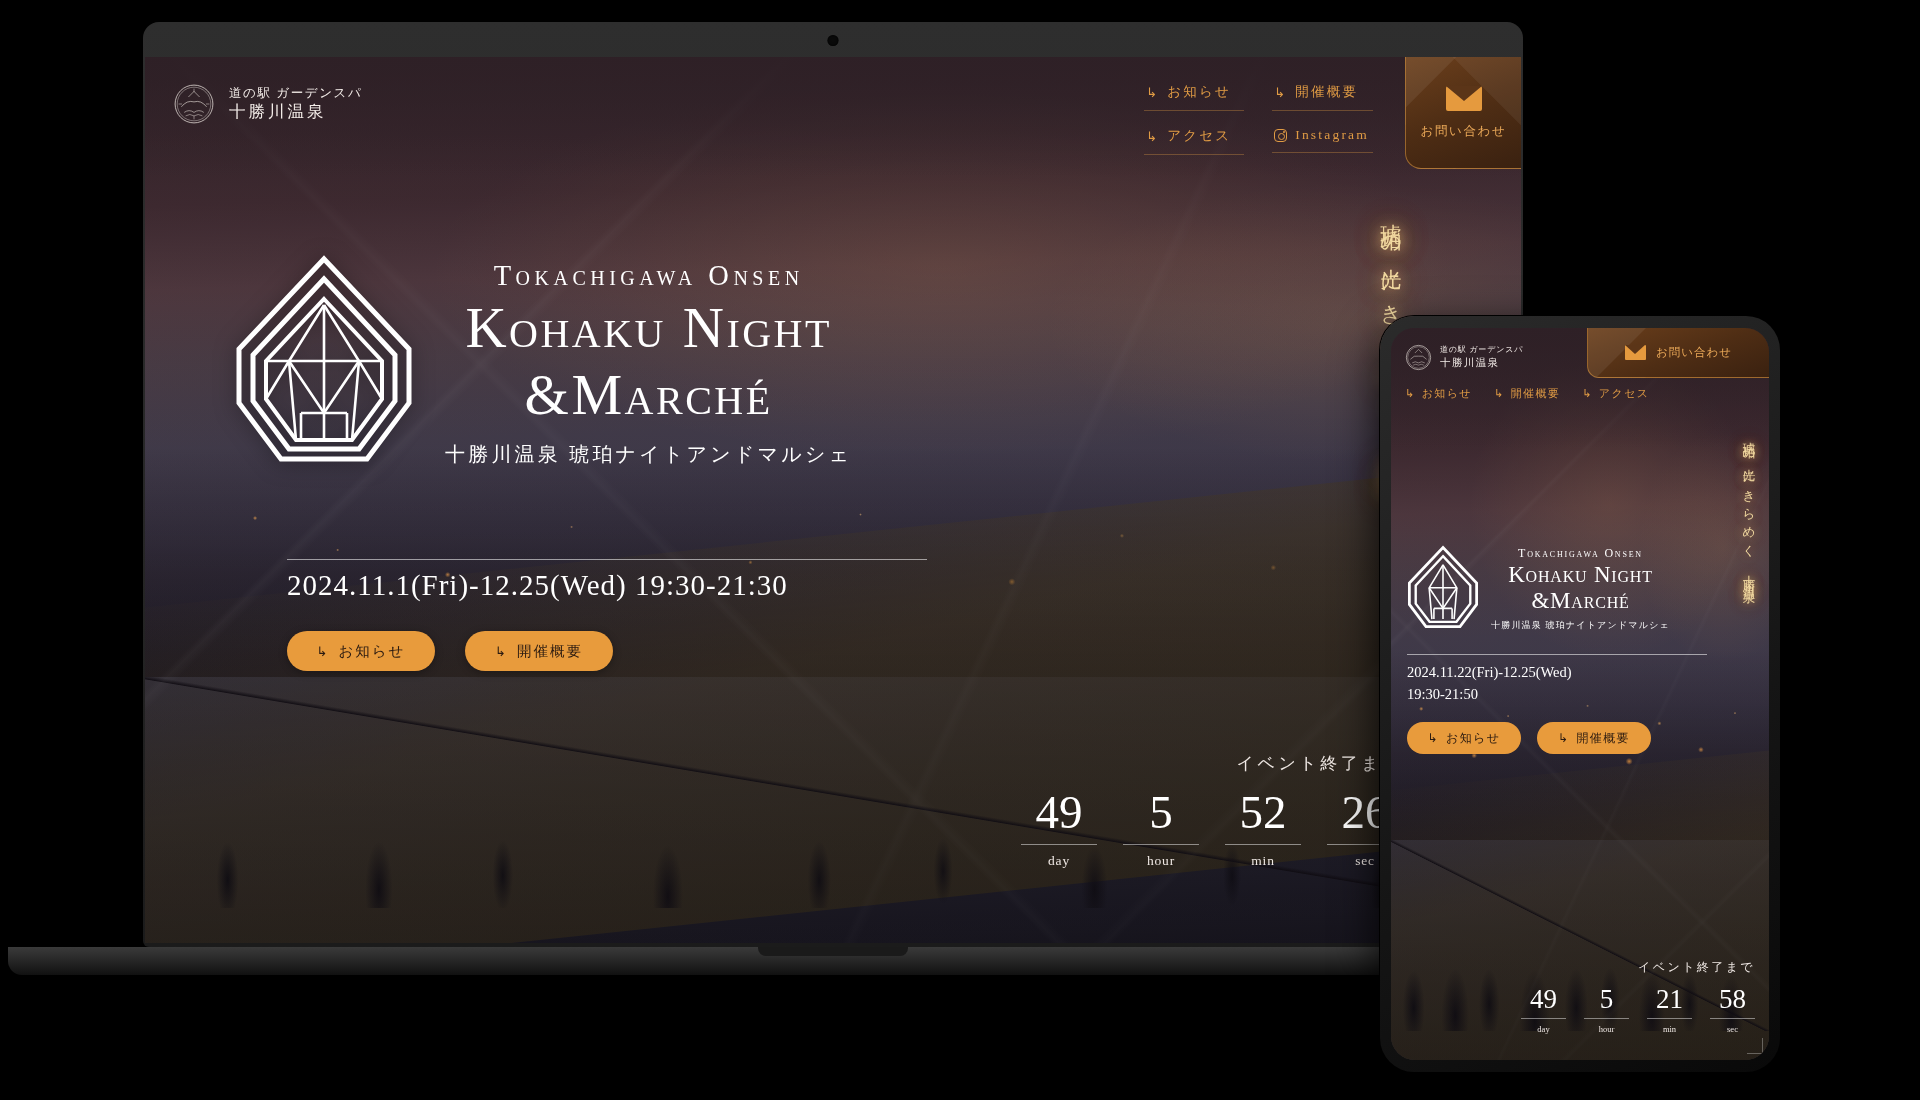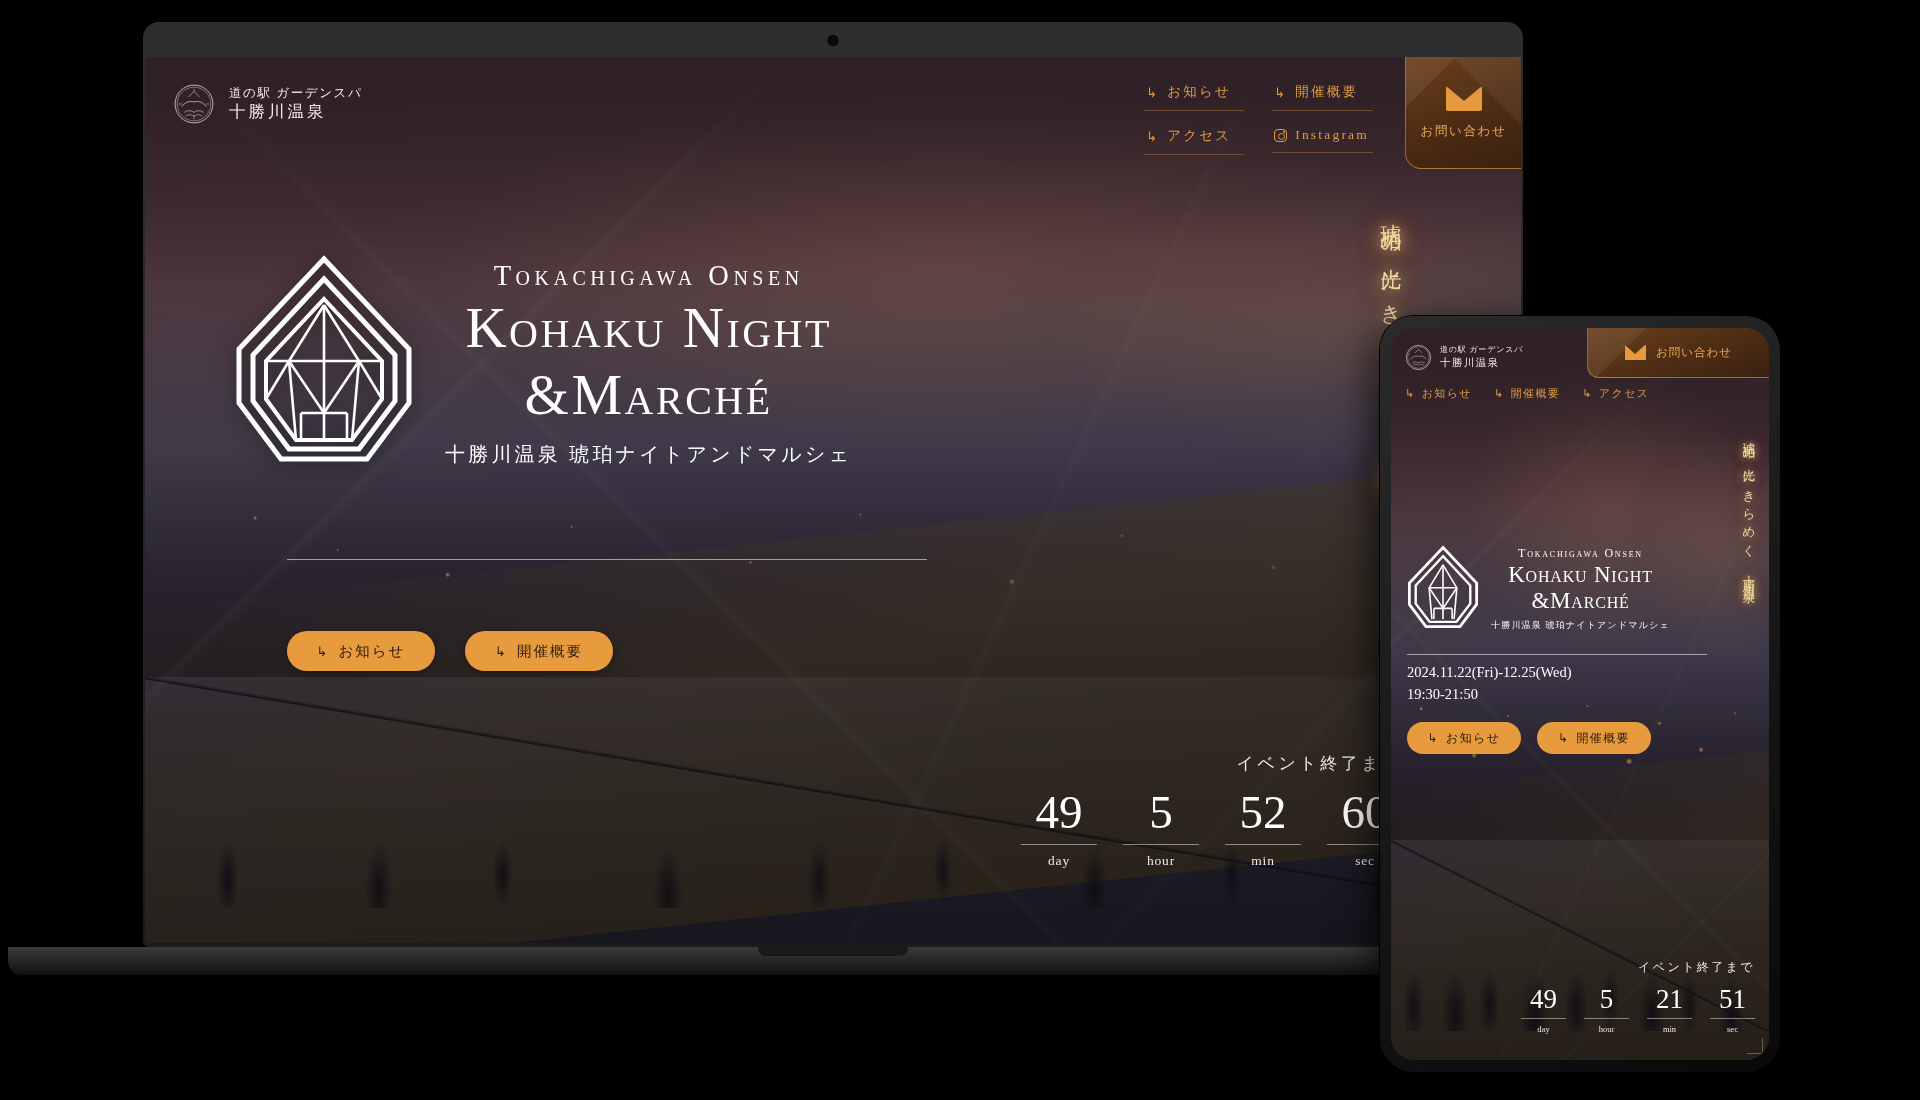--- a/index.html
+++ b/index.html
@@ -415,20 +415,21 @@
               <div class="titles">
                 <div class="t-en-sm">Tokachigawa Onsen</div>
                 <div class="t-en-lg">Kohaku Night</div>
                 <div class="t-en-lg">&amp;Marché</div>
                 <div class="t-jp">十勝川温泉 琥珀ナイトアンドマルシェ</div>
               </div>
             </div>
           </div>
 
           <div class="hero-rule"></div>
+          <div class="hero-date">2024.11.1(Fri)-12.25(Wed) 19:30-21:30</div>
 
           <div class="hero-btns">
             <div class="pill">
               <span class="arrow-dl">↳</span>
               <span>お知らせ</span>
             </div>
             <div class="pill">
               <span class="arrow-dl">↳</span>
               <span>開催概要</span>
             </div>
@@ -443,21 +444,21 @@
               </div>
               <div class="cd-unit">
                 <div class="cd-num">5</div>
                 <div class="cd-cap">hour</div>
               </div>
               <div class="cd-unit">
                 <div class="cd-num">52</div>
                 <div class="cd-cap">min</div>
               </div>
               <div class="cd-unit">
-                <div class="cd-num">60</div>
+                <div class="cd-num">26</div>
                 <div class="cd-cap">sec</div>
               </div>
             </div>
           </div>
 
         </div>
       </div>
     </div>
     <div class="laptop-base">
       <div class="laptop-notch"></div>
@@ -569,21 +570,21 @@
               </div>
               <div class="ph-cd-unit">
                 <div class="ph-cd-num">5</div>
                 <div class="ph-cd-cap">hour</div>
               </div>
               <div class="ph-cd-unit">
                 <div class="ph-cd-num">21</div>
                 <div class="ph-cd-cap">min</div>
               </div>
               <div class="ph-cd-unit">
-                <div class="ph-cd-num">51</div>
+                <div class="ph-cd-num">58</div>
                 <div class="ph-cd-cap">sec</div>
               </div>
             </div>
           </div>
 
           <div class="ph-corner"></div>
         </div>
       </div>
     </div>
   </div>

